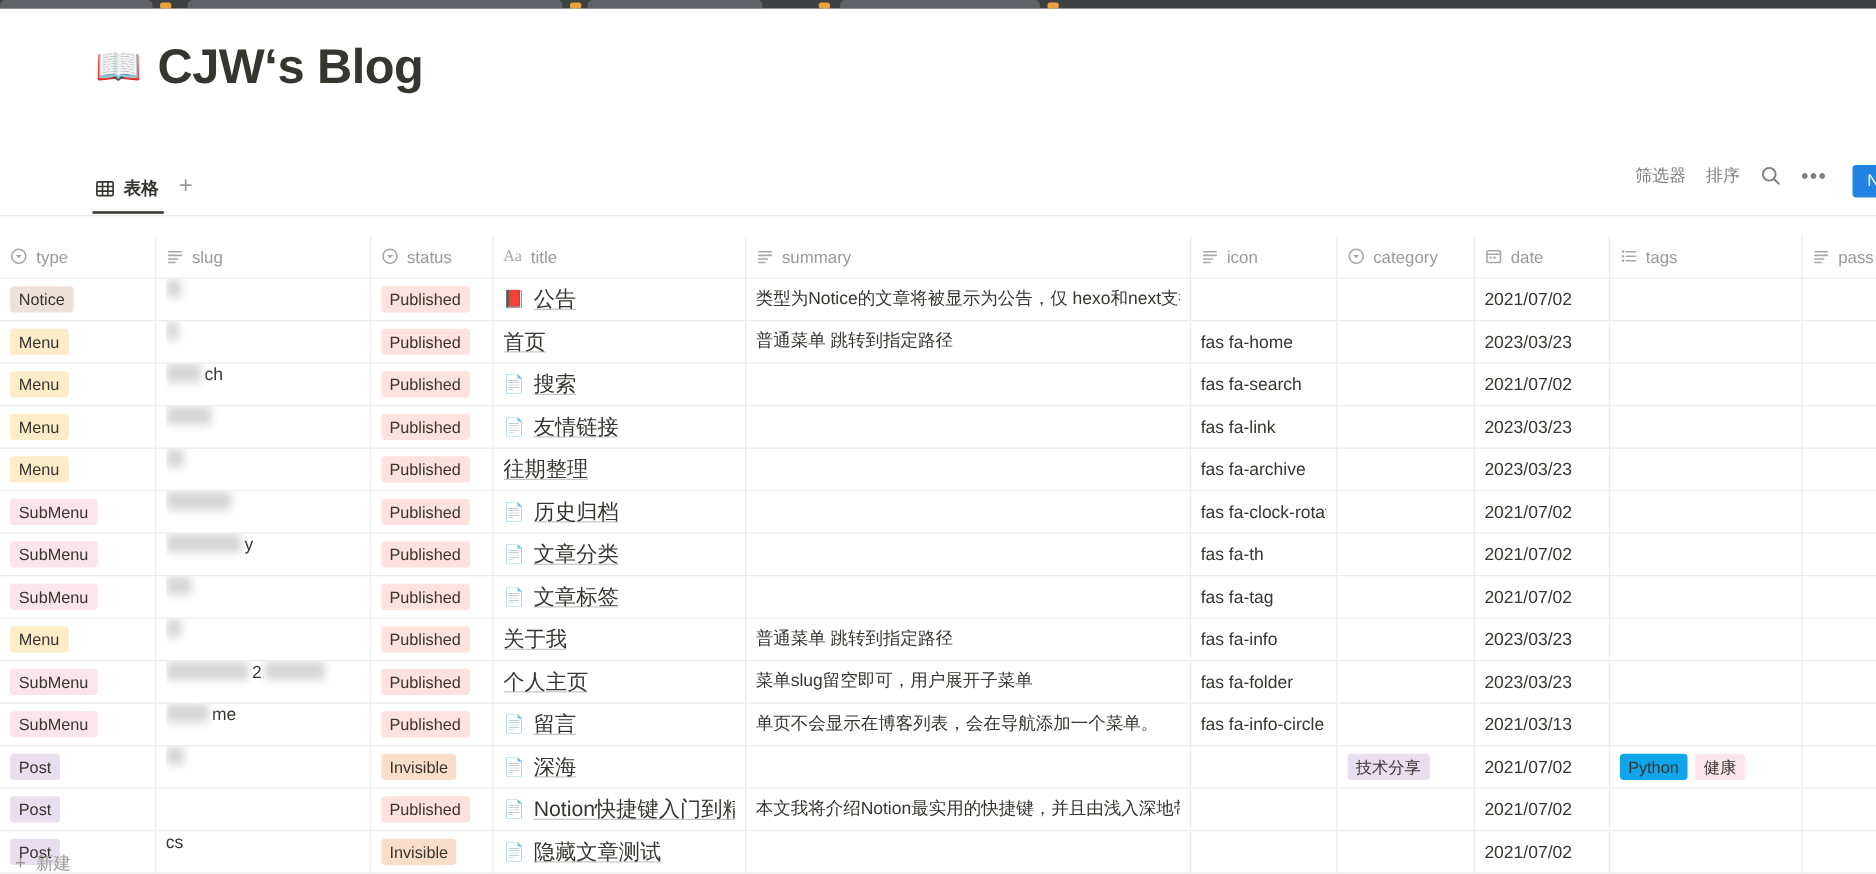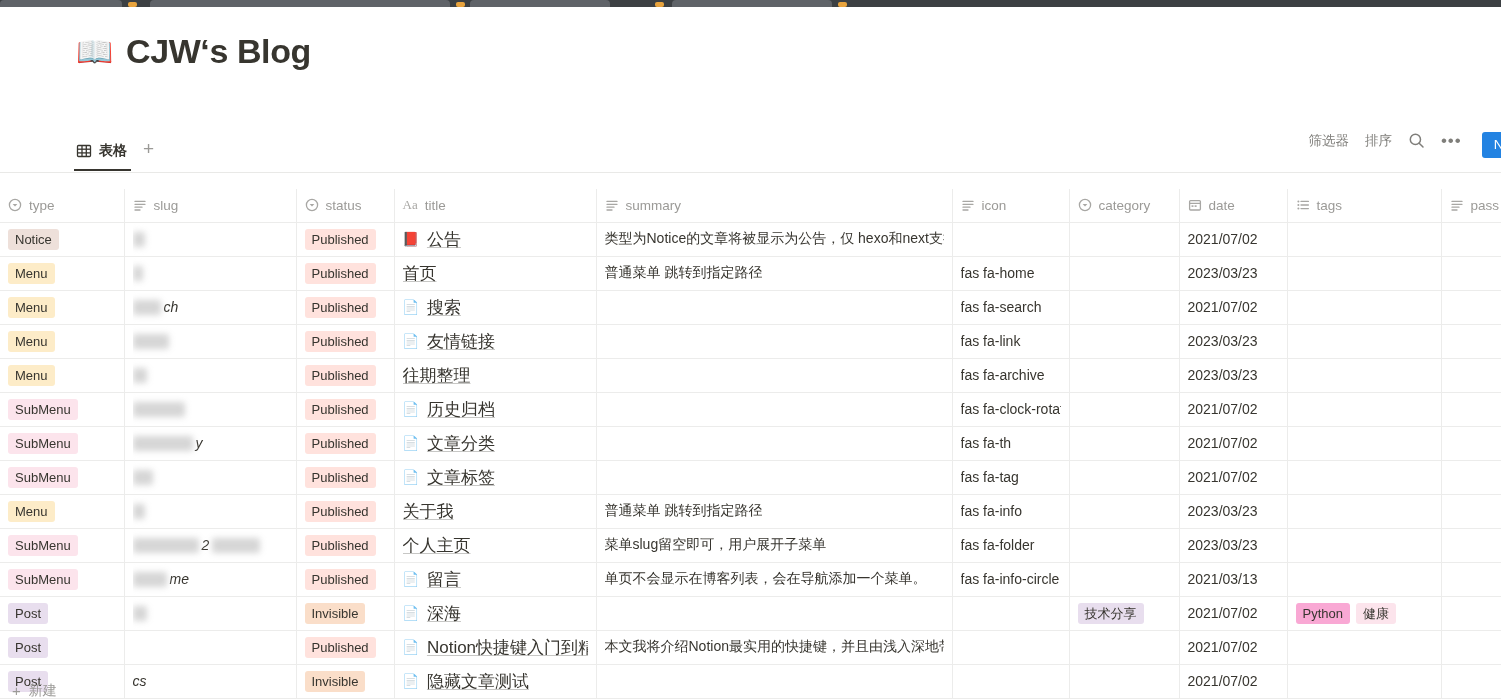--- a/index.html
+++ b/index.html
@@ -37,21 +37,21 @@
 
   .page-emoji {
     width: 38px; height: 38px;
     display: flex; align-items: center; justify-content: center;
     font-size: 30px; line-height: 1;
     color: #37352f;
     flex: 0 0 auto;
   }
 
   .page-title {
-    font-size: 34px;
+    font-size: 39px;
     font-weight: 700;
     color: #37352f;
     letter-spacing: -0.4px;
     line-height: 1.1;
     white-space: nowrap;
   }
 
   .page-subtitle {
     margin-top: 12px;
     margin-left: 2px;
@@ -151,21 +151,21 @@
   .doc-emoji { font-size: 14px; line-height: 1; flex: 0 0 auto; }
 
   .mono-ish { font-size: 14px; color: #37352f; }
 
   .blur-chip {
     display: inline-block; height: 15px;
     background: #d6d6d6; border-radius: 2px;
     filter: blur(3.2px);
     vertical-align: middle;
   }
-  .slug-cell { display: flex; align-items: center; height: 33px; gap: 3px; overflow: hidden; font-style: italic; }
+  .slug-cell { display: flex; height: 33px; gap: 3px; overflow: hidden; }
   .slug-text { font-size: 14px; color: #37352f; }
 
   .sum-text { font-size: 14px; color: #37352f; }
   .date-text { font-size: 14px; color: #37352f; }
 
   
   .new-row {
     position: absolute; left: 0; top: 669px;
     width: 1501px; height: 30px;
     display: flex; align-items: center;
@@ -937,21 +937,21 @@
                 <span class="pill" style="background: rgb(232, 222, 238);">技术分享</span>
               </div>
             </td>
             <td>
               <div class="cell-flex">
                 <span class="date-text">2021/07/02</span>
               </div>
             </td>
             <td>
               <div class="cell-flex" style="gap:6px;">
-                <span class="pill" style="background:#f9a8d4">Python</span>
+                <span class="pill" style="background:#0ea5e9">Python</span>
                 <span class="pill" style="background:#fce4ec">健康</span>
               </div>
             </td>
             <td>
               <div class="cell-flex"></div>
             </td>
           </tr>
           <tr>
             <td>
               <div class="cell-flex">

